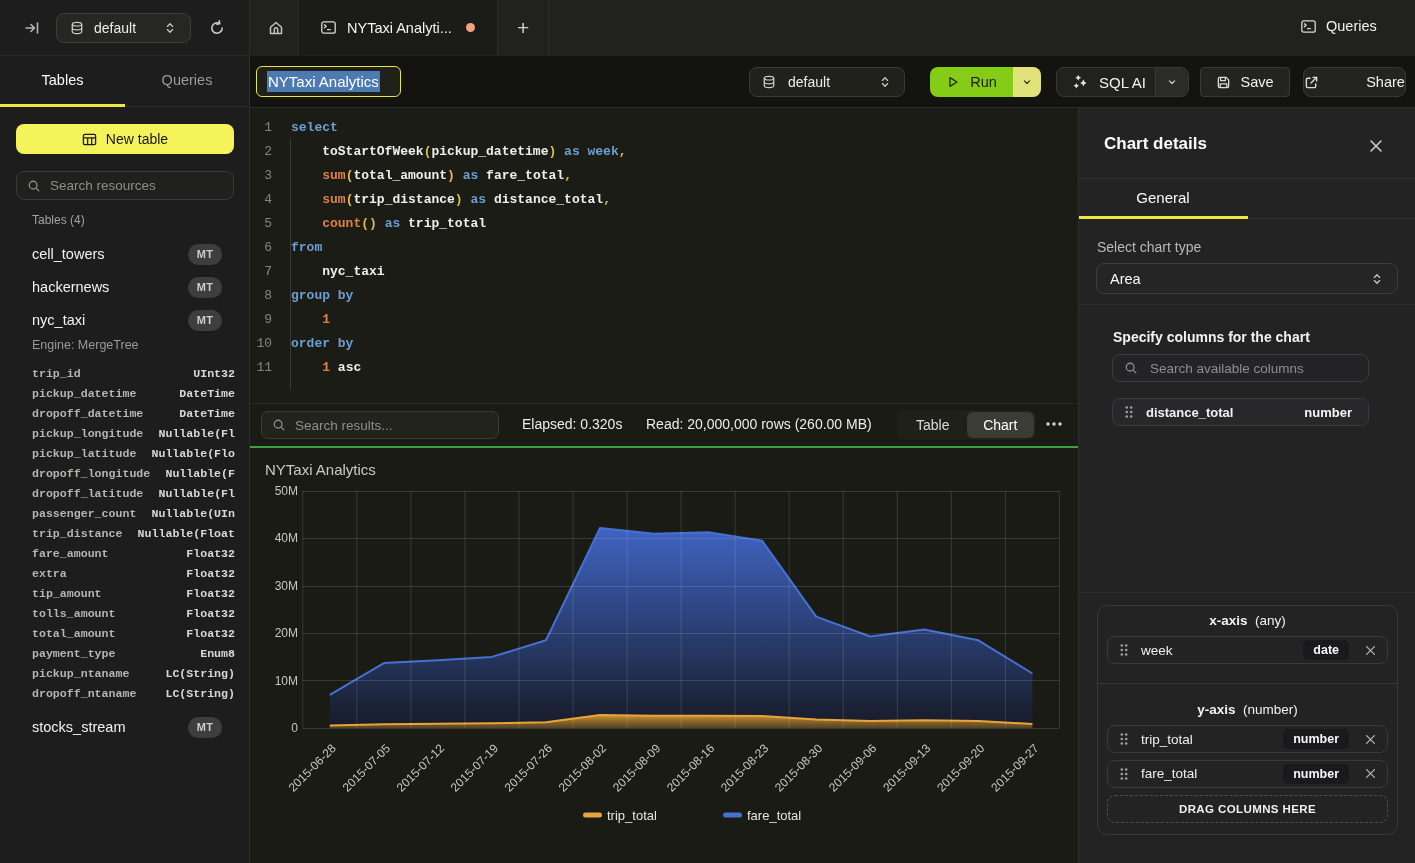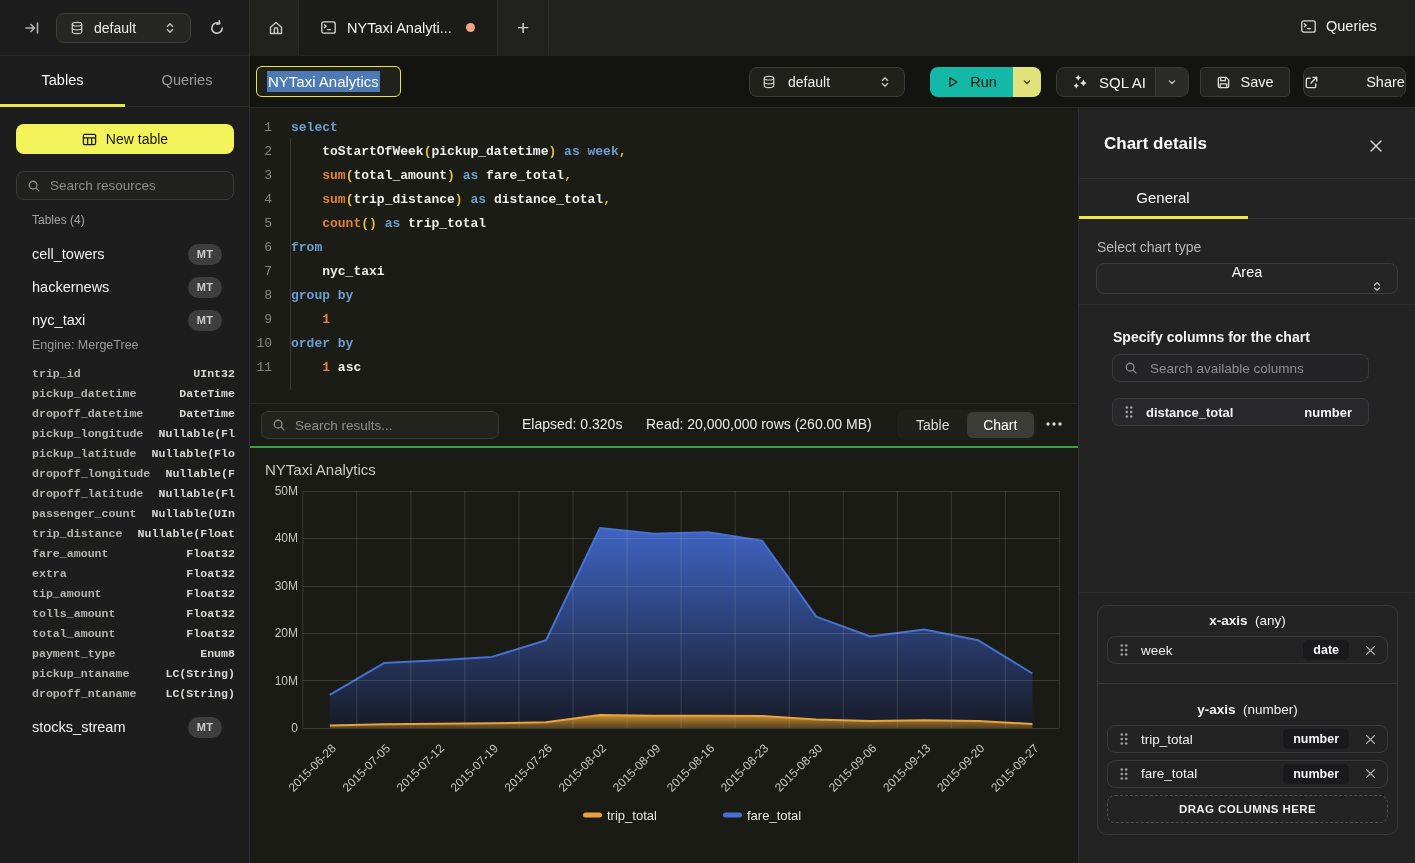--- a/index.html
+++ b/index.html
@@ -188,21 +188,21 @@
       <path d="M2.6 3.6 V12.4 C2.6 13.55 5 14.5 8 14.5 C11 14.5 13.4 13.55 13.4 12.4 V3.6"></path>
       <path d="M2.6 8 C2.6 9.15 5 10.1 8 10.1 C11 10.1 13.4 9.15 13.4 8"></path>
     </svg>
     <span style="color:#ececec;font-size:14px;margin-left:12px;">default</span>
     <svg style="margin-left:auto;" width="14" height="14" viewBox="0 0 16 16" fill="none" stroke="#c6c6c6" stroke-width="1.5" stroke-linecap="round" stroke-linejoin="round">
       <path d="M5 6.2 L8 3.2 L11 6.2 M5 9.8 L8 12.8 L11 9.8"></path>
     </svg>
   </div>
 
   <div class="abs flex" style="left:680px;top:11px;width:111px;height:30px;border-radius:8px;overflow:hidden;">
-    <div class="flex" style="width:83px;height:44px;background:#14b8a6;justify-content:center;">
+    <div class="flex" style="width:83px;height:44px;background:#84cc16;justify-content:center;">
       <svg width="14" height="14" viewBox="0 0 16 16" fill="none" stroke="#272711" stroke-width="1.5" stroke-linejoin="round">
         <path d="M4.5 3 L12.5 8 L4.5 13 Z"></path>
       </svg>
       <span style="color:#20200c;font-size:14.5px;font-weight:500;margin-left:10px;">Run</span>
     </div>
     <div class="flex" style="width:28px;height:30px;background:#e2e27c;justify-content:center;">
       <svg width="12" height="12" viewBox="0 0 16 16" fill="none" stroke="#33331a" stroke-width="1.7" stroke-linecap="round" stroke-linejoin="round">
         <path d="M4.5 6.5 L8 10 L11.5 6.5"></path>
       </svg>
     </div>
@@ -344,21 +344,21 @@
   <div class="abs" style="left:25px;top:26px;color:#fafafa;font-size:17px;font-weight:bold;">Chart details</div>
   <svg class="abs" style="left:290px;top:31px;" width="14" height="14" viewBox="0 0 14 14" fill="none" stroke="#d2d2d2" stroke-width="1.5" stroke-linecap="round">
     <path d="M2 2 L12 12 M12 2 L2 12"></path>
   </svg>
   <div class="abs" style="left:0;top:70px;width:337px;height:1px;background:#2f2f2f;"></div>
   <div class="abs" style="left:0;top:70px;width:337px;height:41px;border-bottom:1px solid #303030;">
     <div class="abs" style="left:0;top:0;width:168px;height:40px;line-height:40px;text-align:center;color:#fafafa;font-size:15px;font-weight:500;">General</div>
     <div class="abs" style="left:0;top:38px;width:169px;height:3px;background:#ece93f;"></div>
   </div>
   <div class="abs" style="left:18px;top:131px;color:#b9b9b7;font-size:14px;font-weight:500;">Select chart type</div>
-  <div class="abs flex" style="left:17px;top:155px;width:302px;height:31px;background:#252525;border:1px solid #3c3c3c;border-radius:8px;padding:0 13px;flex-direction:column;">
+  <div class="abs flex" style="left:17px;top:155px;width:302px;height:31px;background:#252525;border:1px solid #3c3c3c;border-radius:8px;padding:0 13px;">
     <span style="color:#fafafa;font-size:14.5px;">Area</span>
     <svg style="margin-left:auto;" width="14" height="14" viewBox="0 0 16 16" fill="none" stroke="#c6c6c6" stroke-width="1.5" stroke-linecap="round" stroke-linejoin="round">
       <path d="M5 6.2 L8 3.2 L11 6.2 M5 9.8 L8 12.8 L11 9.8"></path>
     </svg>
   </div>
   <div class="abs" style="left:0;top:196px;width:337px;height:1px;background:#2e2e2e;"></div>
   <div class="abs" style="left:34px;top:221px;color:#f2f2f2;font-size:14px;font-weight:bold;">Specify columns for the chart</div>
   <div class="abs flex" style="left:33px;top:246px;width:257px;height:28px;background:#242426;border:1px solid #3c3c3c;border-radius:8px;padding:0 11px;">
     <svg width="14" height="14" viewBox="0 0 16 16" fill="none" stroke="#8e8e8e" stroke-width="1.5" stroke-linecap="round">
       <circle cx="7" cy="7" r="4.4"></circle>

